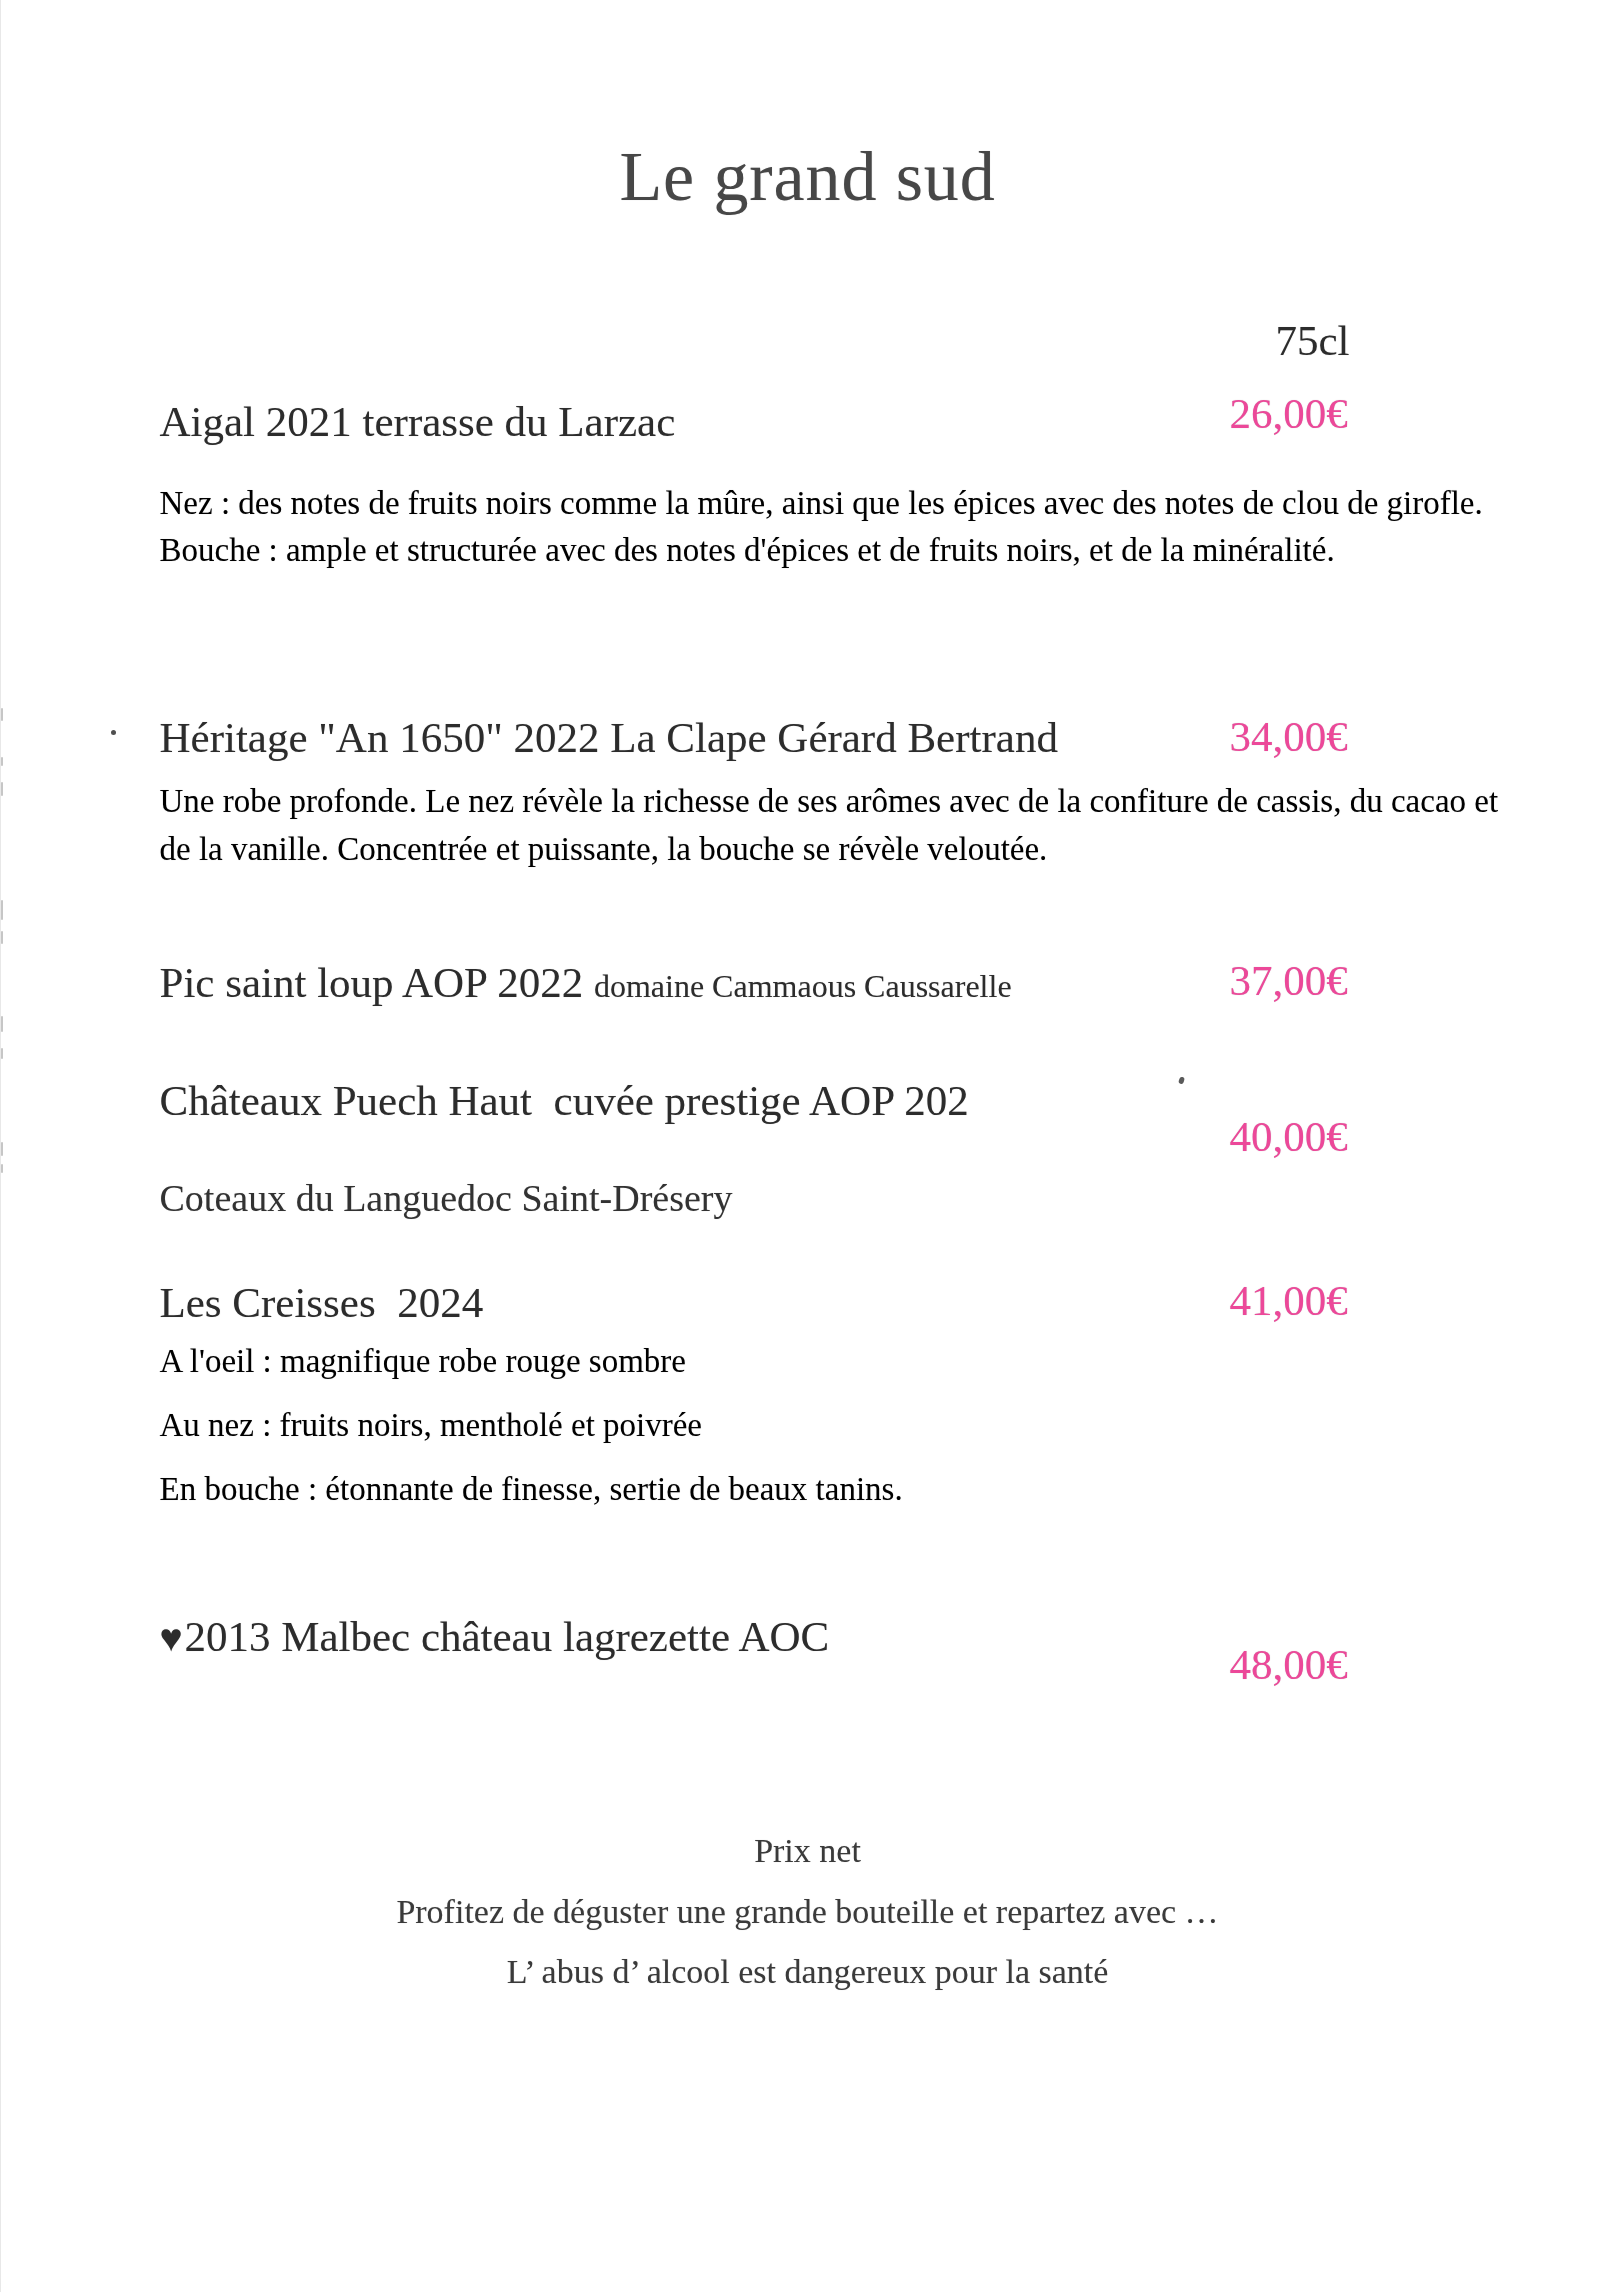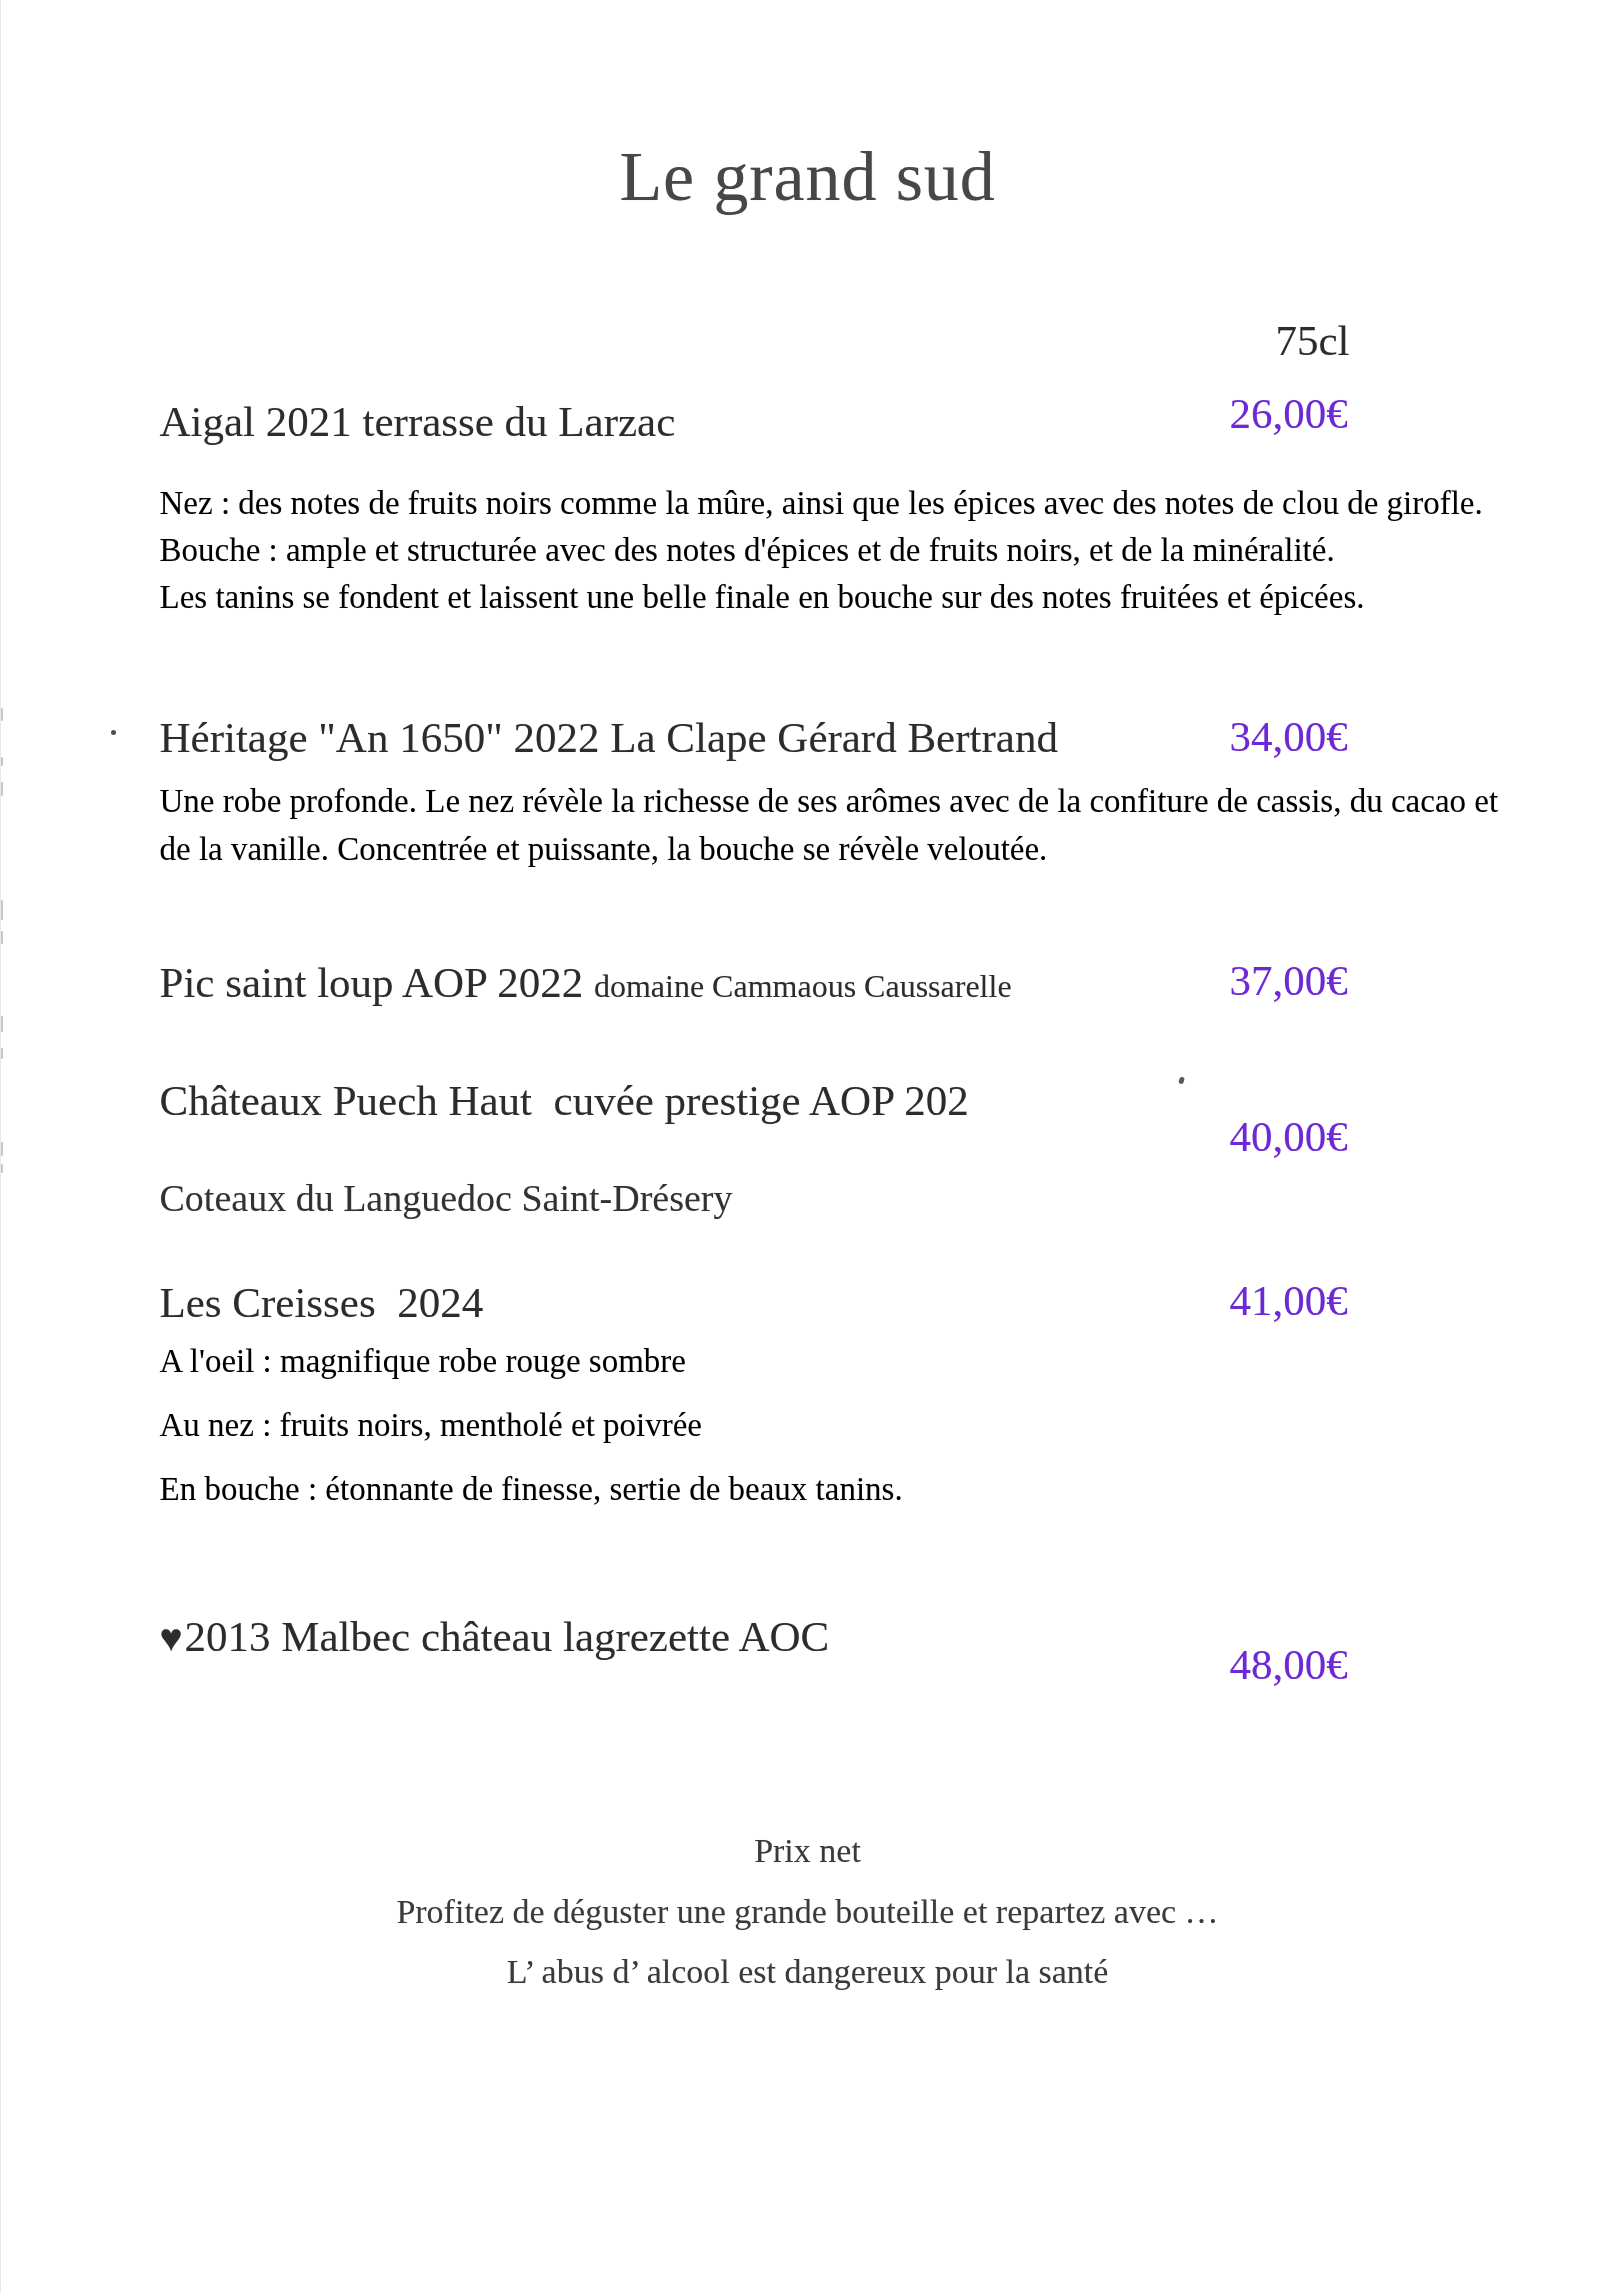--- a/index.html
+++ b/index.html
@@ -45,21 +45,21 @@
     white-space: pre-wrap;
     color: #2c2c2c;
   }
   .wine-name .suffix { font-size: 32px; }
   .wine-price {
     position: absolute;
     left: 1229px;
     width: 152px;
     font-size: 43px;
     line-height: 1;
-    color: #6d28d9;
+    color: #ec4899;
     white-space: nowrap;
   }
 
   .desc {
     position: absolute;
     left: 159px;
     width: 1361px;
     font-size: 33px;
     color: #000000;
   }
@@ -111,21 +111,20 @@
 
   <div class="vol-header">75cl</div>
 
   <div class="entry">
     <span class="wine-name" style="top:400px">Aigal 2021 terrasse du Larzac</span>
     <span class="wine-price" style="top:392px">26,00€</span>
   </div>
   <div class="desc desc-tight" style="top:480px">
     <p>Nez : des notes de fruits noirs comme la mûre, ainsi que les épices avec des notes de clou de girofle.</p>
     <p>Bouche : ample et structurée avec des notes d'épices et de fruits noirs, et de la minéralité.</p>
-    <p>Les tanins se fondent et laissent une belle finale en bouche sur des notes fruitées et épicées.</p>
   </div>
 
   <div class="entry">
     <span class="wine-name" style="top:716px">Héritage "An 1650" 2022 La Clape Gérard Bertrand</span>
     <span class="wine-price" style="top:715px">34,00€</span>
   </div>
   <div class="desc desc-heritage" style="top:777px">
     <p>Une robe profonde. Le nez révèle la richesse de ses arômes avec de la confiture de cassis, du cacao et de la vanille. Concentrée et puissante, la bouche se révèle veloutée.</p>
   </div>
 

